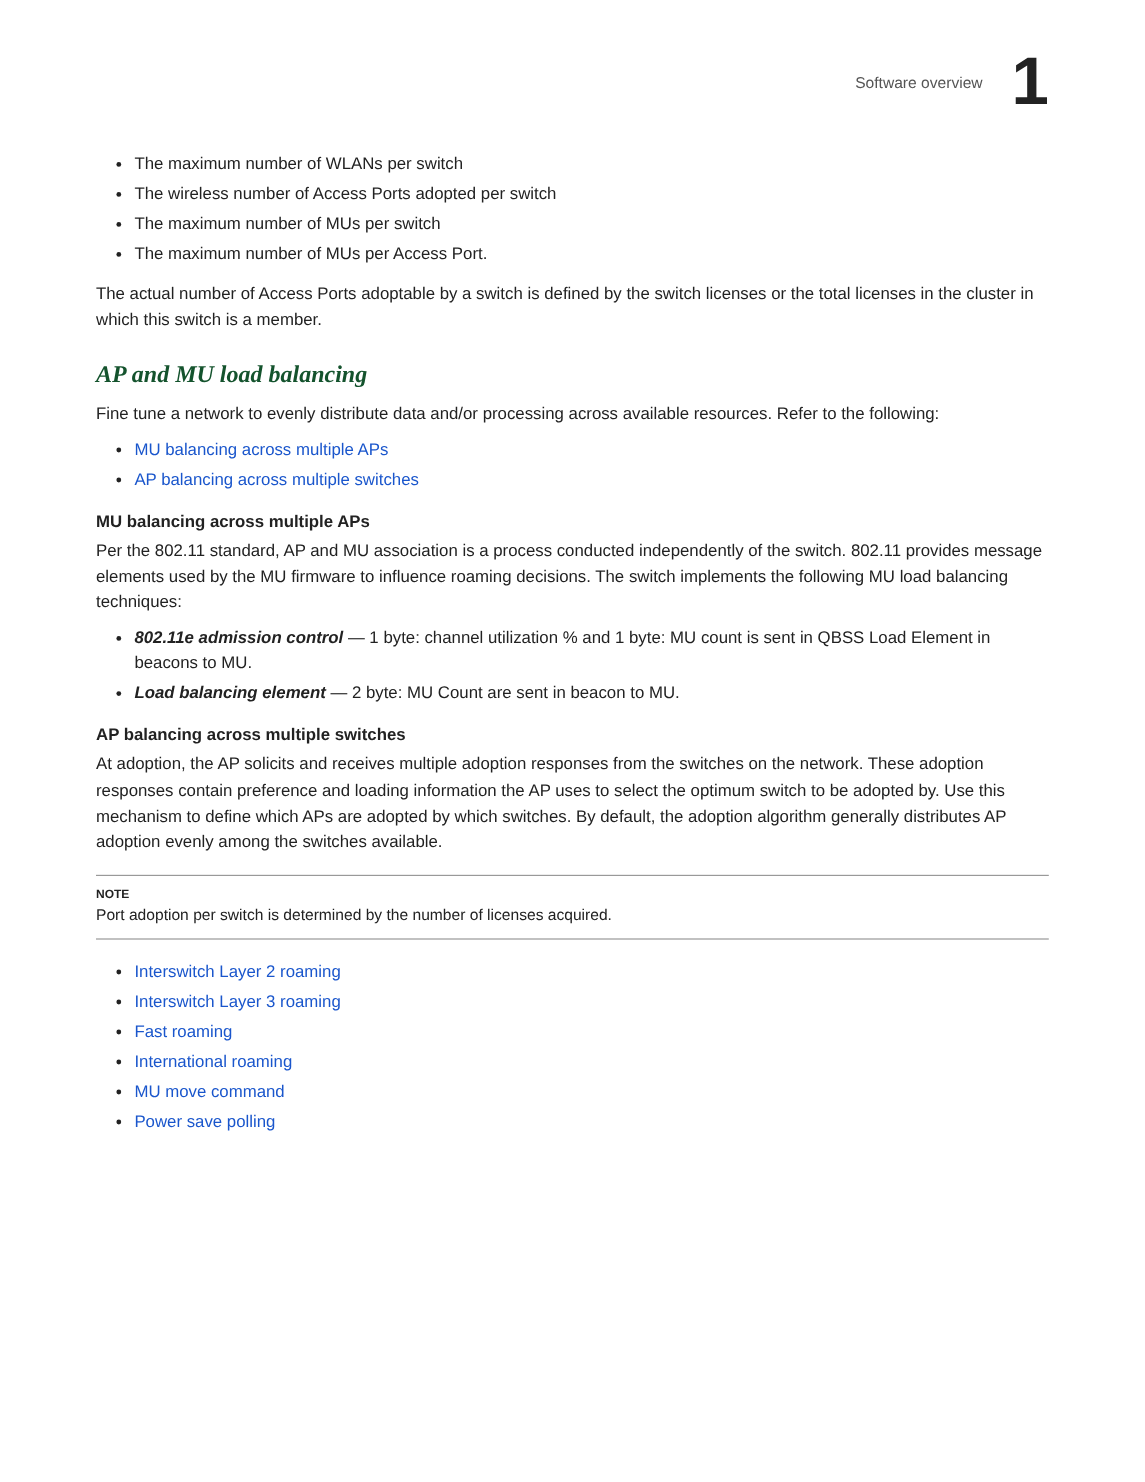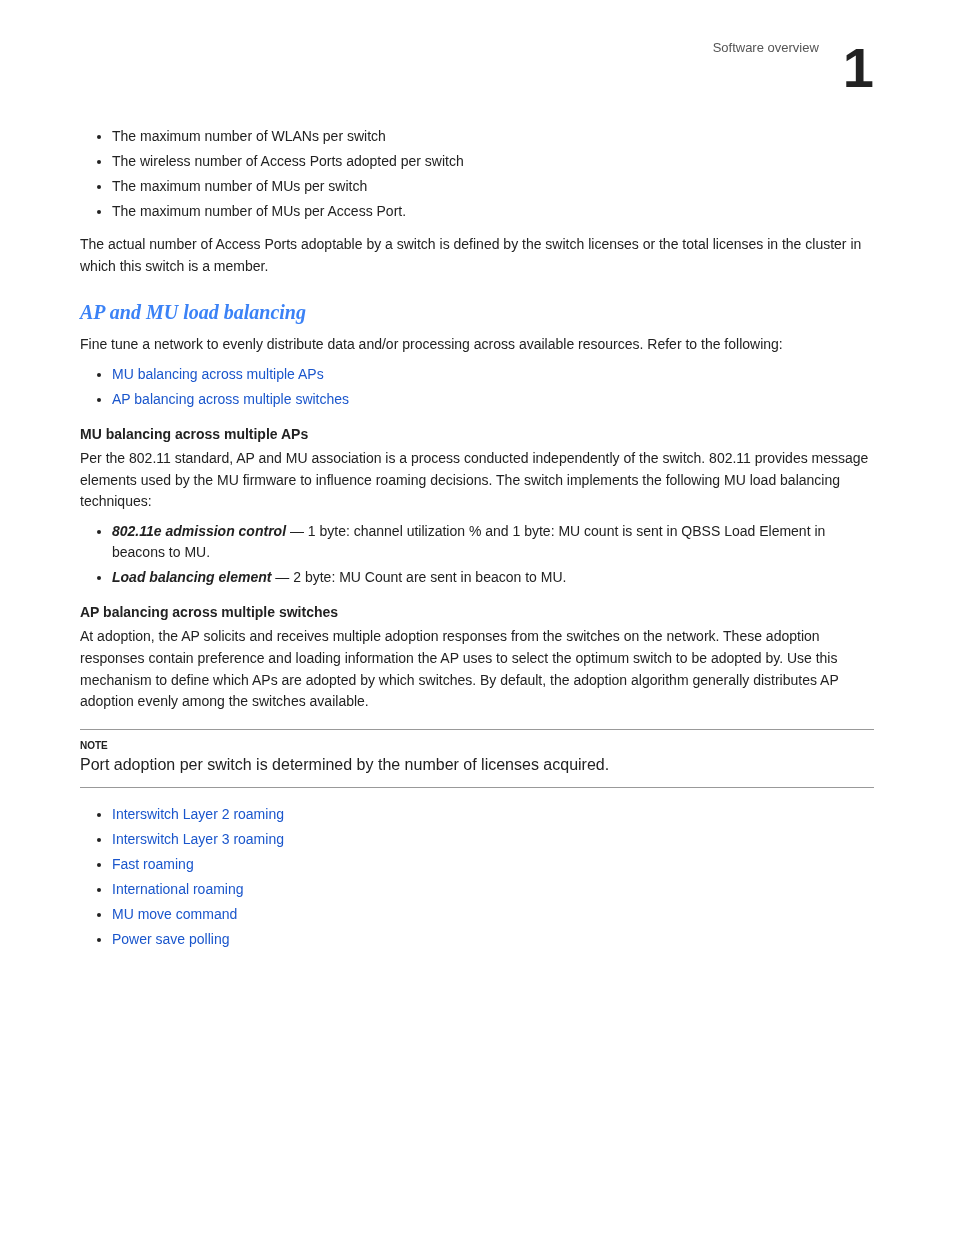--- a/index.html
+++ b/index.html
@@ -19,20 +19,21 @@
     }
     .header-bar {
       display: flex;
       justify-content: flex-end;
       align-items: center;
       margin-bottom: 30px;
       border-bottom: none;
     }
     .header-right {
       display: flex;
+      align-items: center;
       gap: 16px;
     }
     .header-chapter {
       font-size: 13px;
       color: #555;
     }
     .chapter-number {
       font-size: 56px;
       font-weight: bold;
       color: #222;
@@ -50,21 +51,21 @@
       margin-bottom: 4px;
       line-height: 1.5;
     }
 
     
     .section-heading {
       font-family: Georgia, 'Times New Roman', serif;
       font-style: italic;
       font-size: 20px;
       font-weight: bold;
-      color: #3b82f6;
+      color: #14532d;
       margin-top: 24px;
       margin-bottom: 10px;
     }
 
     
     .sub-heading {
       font-weight: bold;
       font-size: 14px;
       color: #222;
       margin-top: 16px;
@@ -93,21 +94,21 @@
       border-bottom: 1.5px solid #999;
       padding: 10px 0 10px 0;
       margin: 16px 0;
     }
     .note-label {
       font-weight: bold;
       font-size: 10px;
       margin-bottom: 2px;
     }
     .note-text {
-      font-size: 16px;
+      font-size: 13px;
       line-height: 1.5;
     }
 
     .content-block {
       margin-bottom: 6px;
     }
   </style>
 </head>
 <body>
 

